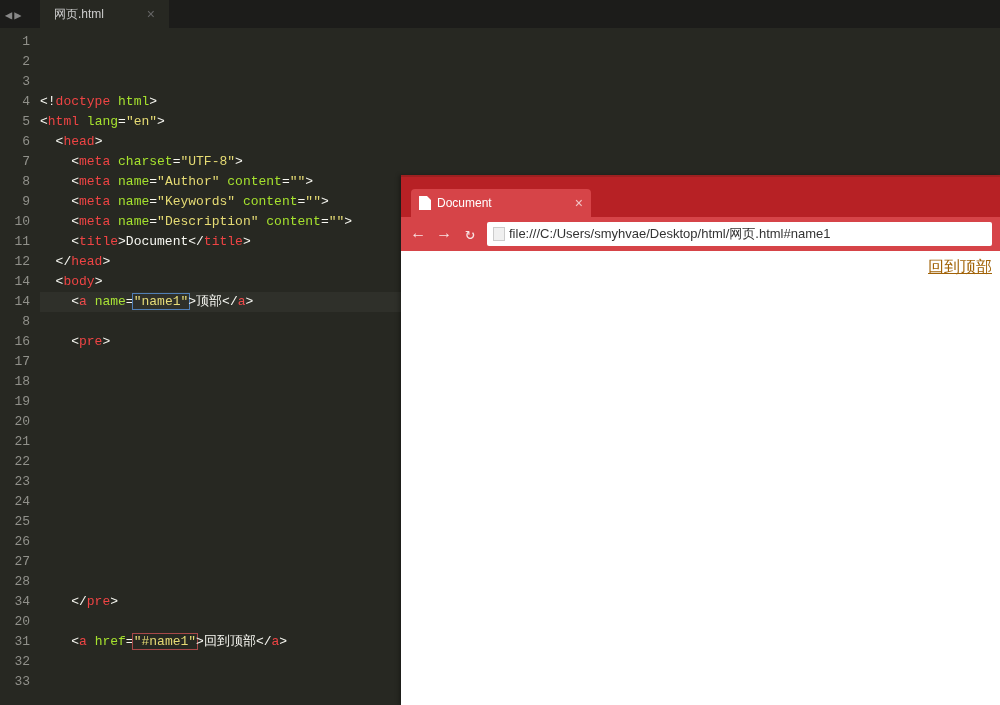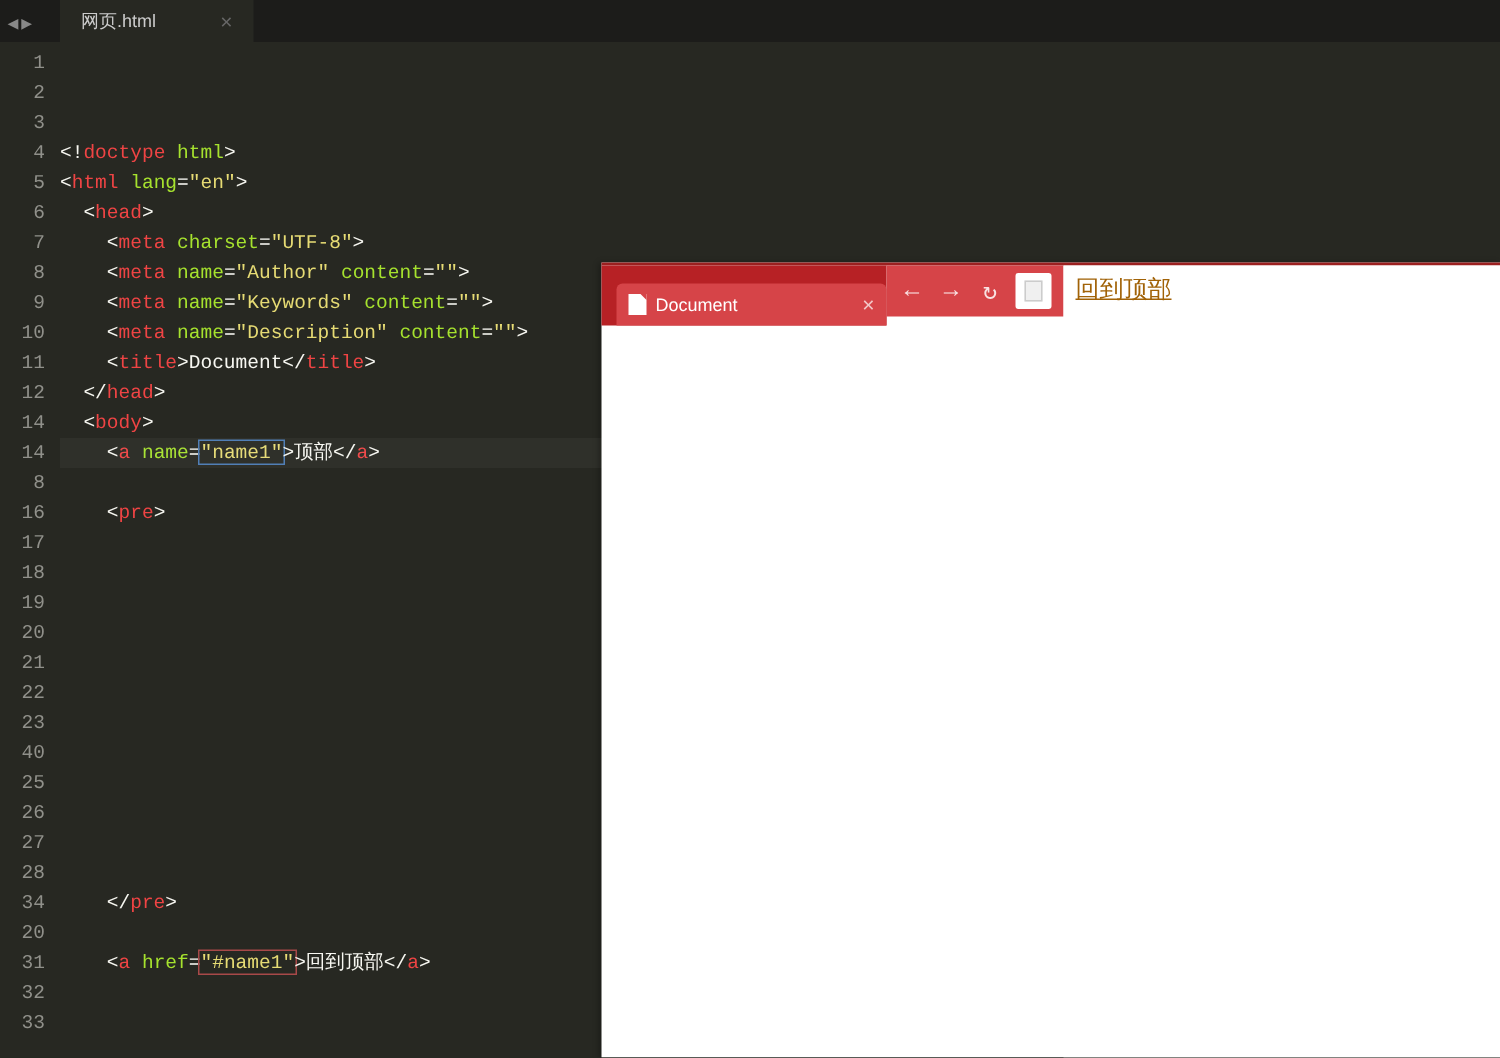--- a/index.html
+++ b/index.html
@@ -96,22 +96,23 @@
 }
 .browser {
   position: absolute;
   top: 175px;
   left: 401px;
   width: 599px;
   height: 530px;
   background: white;
   border-top: 2px solid #9c2020;
   display: flex;
-  flex-direction: row;
+  flex-direction: column;
   box-shadow: -2px 0 4px rgba(0,0,0,0.3);
+  text-align: right;
 }
 .browser-chrome {
   background: #b72125;
   height: 40px;
   display: flex;
   align-items: flex-end;
   padding-left: 10px;
 }
 .browser-tab {
   background: #d64448;
@@ -229,21 +230,21 @@
         <div>14</div>
         <div>8</div>
         <div>16</div>
         <div>17</div>
         <div>18</div>
         <div>19</div>
         <div>20</div>
         <div>21</div>
         <div>22</div>
         <div>23</div>
-        <div>40</div>
+        <div>24</div>
         <div>25</div>
         <div>26</div>
         <div>27</div>
         <div>28</div>
         <div>34</div>
         <div>20</div>
         <div>31</div>
         <div>32</div>
         <div>33</div>
       </div>
@@ -262,18 +263,19 @@
       </span>
       <span class="btab-close">×</span>
     </div>
   </div>
   <div class="browser-toolbar">
     <div class="nav-btn">←</div>
     <div class="nav-btn">→</div>
     <div class="nav-btn">↻</div>
     <div class="url-bar">
       <span class="url-fileicon"></span>
+      <span>file:///C:/Users/smyhvae/Desktop/html/网页.html#name1</span>
     </div>
   </div>
   <div class="browser-content">
     <a href="#" class="link">回到顶部</a>
   </div>
 </div>
 
 </body></html>

